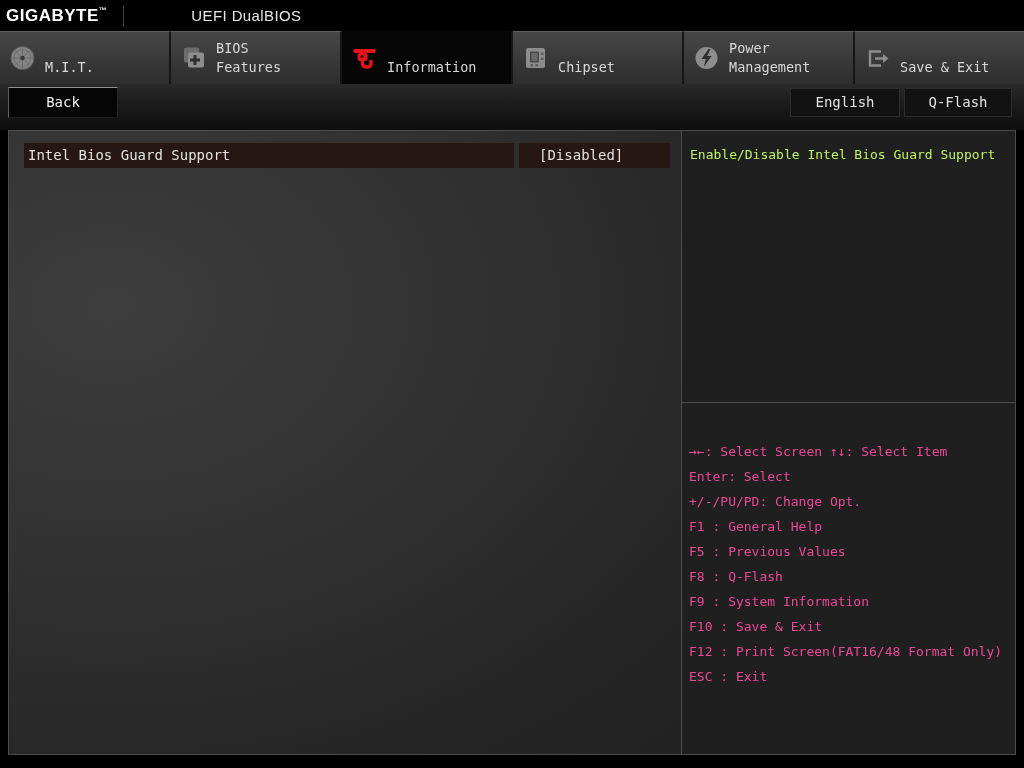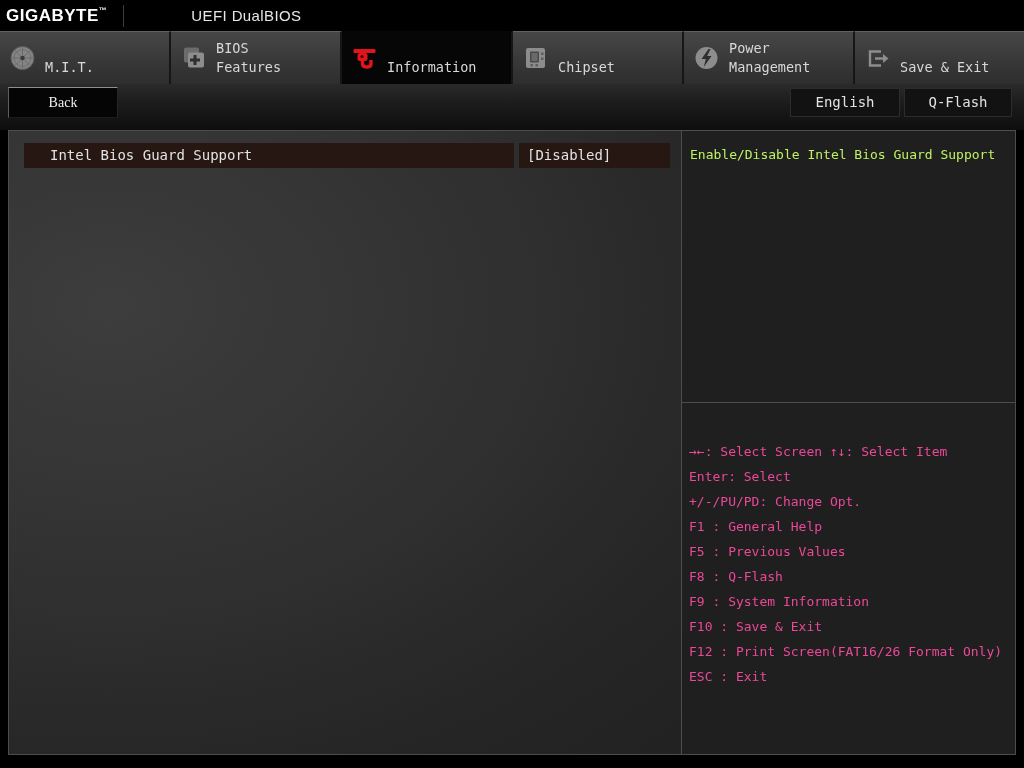--- a/index.html
+++ b/index.html
@@ -25,38 +25,38 @@
   .tab-label { position:absolute; left:45px; bottom:7px; color:#d8d8d8;
                font-size:13.5px; line-height:19px; white-space:pre-line; }
 
   
   .subbar { height:46px; position:relative;
             background:linear-gradient(#2a2a2a,#1b1b1b 45%,#0e0e0e); }
   .btn { position:absolute; text-align:center; color:#f0f0f0; font-size:14px; cursor:pointer; }
   .back-btn { left:8px; top:3px; width:110px; height:31px; line-height:29px;
               background:#050505;
               border-top:1px solid #8f8f8f; border-left:1px solid #5f5f5f;
-              border-right:1px solid #262626; border-bottom:1px solid #1a1a1a;font-family:Liberation Serif, serif; }
+              border-right:1px solid #262626; border-bottom:1px solid #1a1a1a; }
   .english-btn { right:124px; top:4px; width:110px; height:29px; line-height:27px;
                  background:#121212; border:1px solid #2c2c2c; color:#e2e2e2; }
   .qflash-btn { right:12px; top:4px; width:108px; height:29px; line-height:27px;
                 background:#121212; border:1px solid #2c2c2c; color:#e2e2e2; }
 
   
   .content { position:absolute; left:8px; top:130px; width:1008px; height:625px;
              border:1px solid #4d4d4d; display:flex; background:#222; }
   .main-panel { flex:1; position:relative; border-right:1px solid #4d4d4d;
                 background:radial-gradient(900px 650px at 15% 28%,
                            #3d3d3d 0%, #303030 45%, #262626 72%, #212121 100%); }
   .option-row { position:absolute; top:12px; left:15px; right:11px; height:25px;
                 display:flex; gap:5px; cursor:pointer; }
   .option-label { flex:1; background:#261712; color:#e2e2e2; font-size:14px;
-                  line-height:25px; padding-left:26px; white-space:nowrap; overflow:hidden; }
+                  line-height:25px; padding-left:4px; white-space:nowrap; overflow:hidden; }
   .option-value { width:151px; background:#261712; color:#e2e2e2; font-size:14px;
-                  line-height:25px; padding-left:8px; white-space:nowrap; }
+                  line-height:25px; padding-left:20px; white-space:nowrap; }
 
   .right-panel { width:333px; display:flex; flex-direction:column; background:#1f1f1f; }
   .rp-description { height:272px; padding:14px 6px 0 8px; color:#bef264;
                     font-size:13px; line-height:19px; border-bottom:1px solid #4d4d4d; }
   .rp-help { padding:36px 8px 0 7px; color:#ec4899; font-size:13px; }
   .help-line { height:25px; line-height:25px; white-space:nowrap; }
 
   svg { display:block; }
 </style>
 </head>
@@ -171,18 +171,18 @@
     <div class="rp-description">Enable/Disable Intel Bios Guard Support</div>
     <div class="rp-help">
       <div class="help-line">→←: Select Screen  ↑↓: Select Item</div>
       <div class="help-line">Enter: Select</div>
       <div class="help-line">+/-/PU/PD: Change Opt.</div>
       <div class="help-line">F1  : General Help</div>
       <div class="help-line">F5  : Previous Values</div>
       <div class="help-line">F8  : Q-Flash</div>
       <div class="help-line">F9  : System Information</div>
       <div class="help-line">F10 : Save &amp; Exit</div>
-      <div class="help-line">F12 : Print Screen(FAT16/26 Format Only)</div>
+      <div class="help-line">F12 : Print Screen(FAT16/48 Format Only)</div>
       <div class="help-line">ESC : Exit</div>
     </div>
   </div>
 
 </div>
 
 </body></html>

